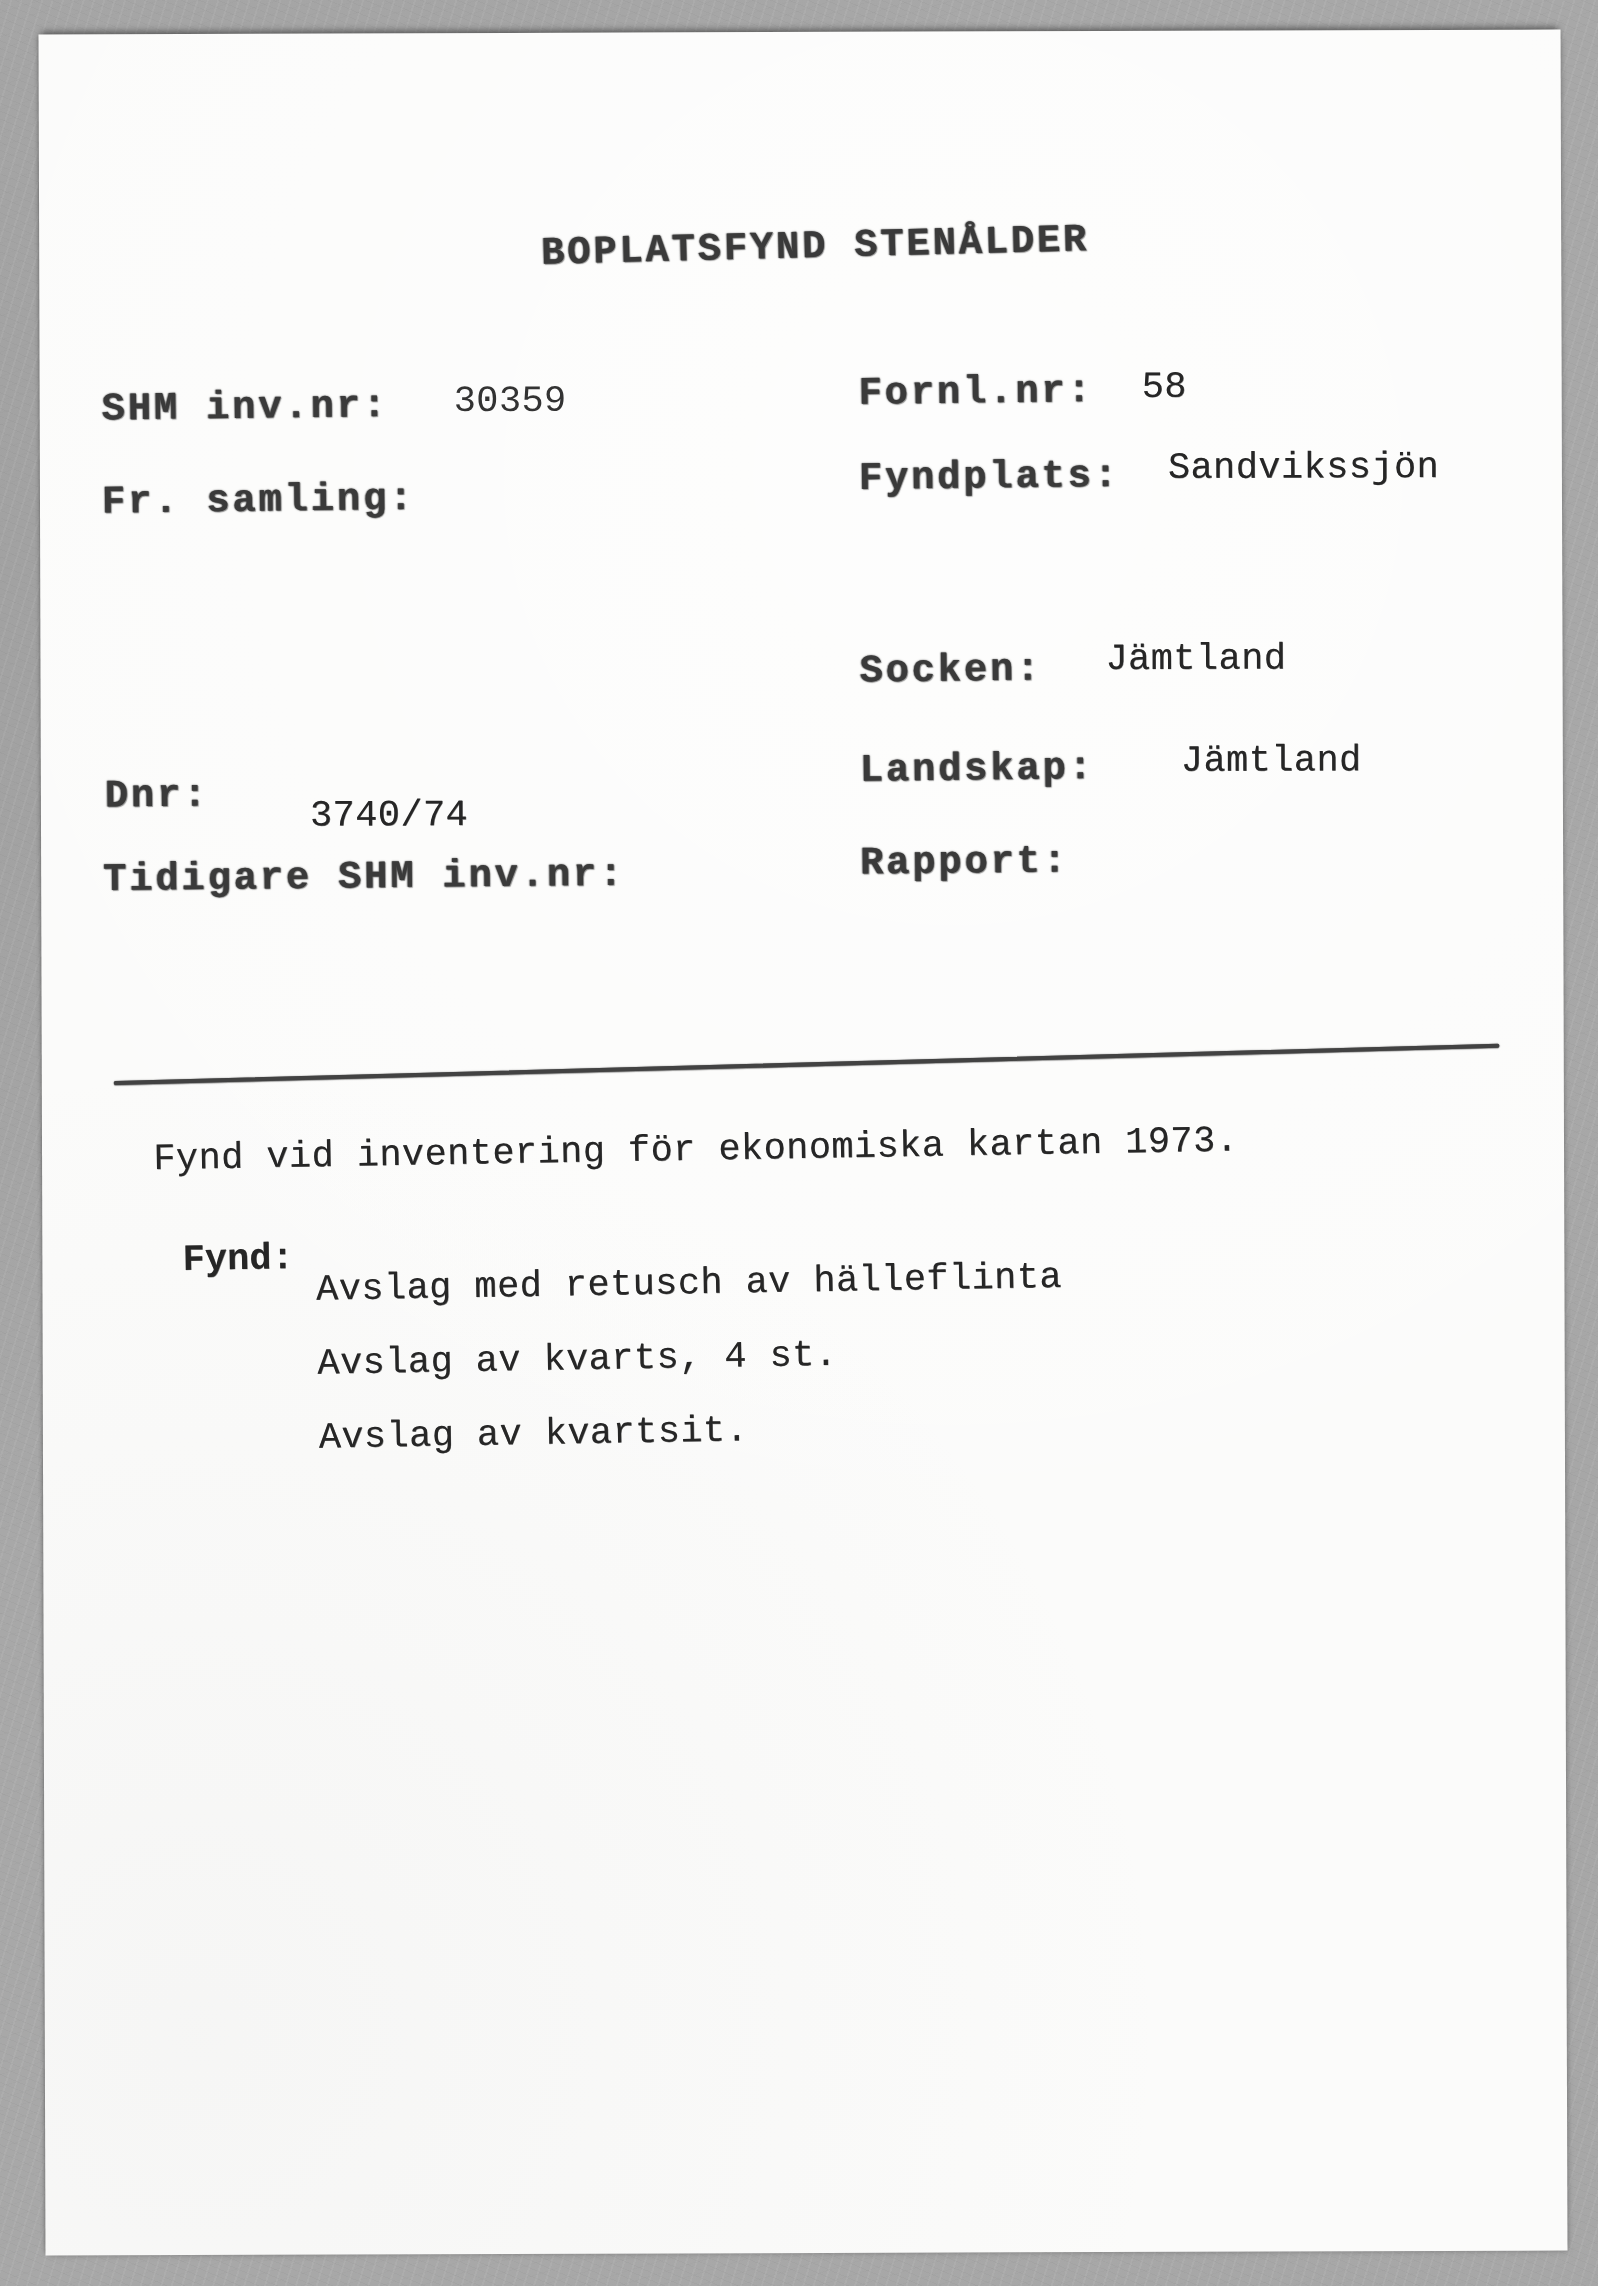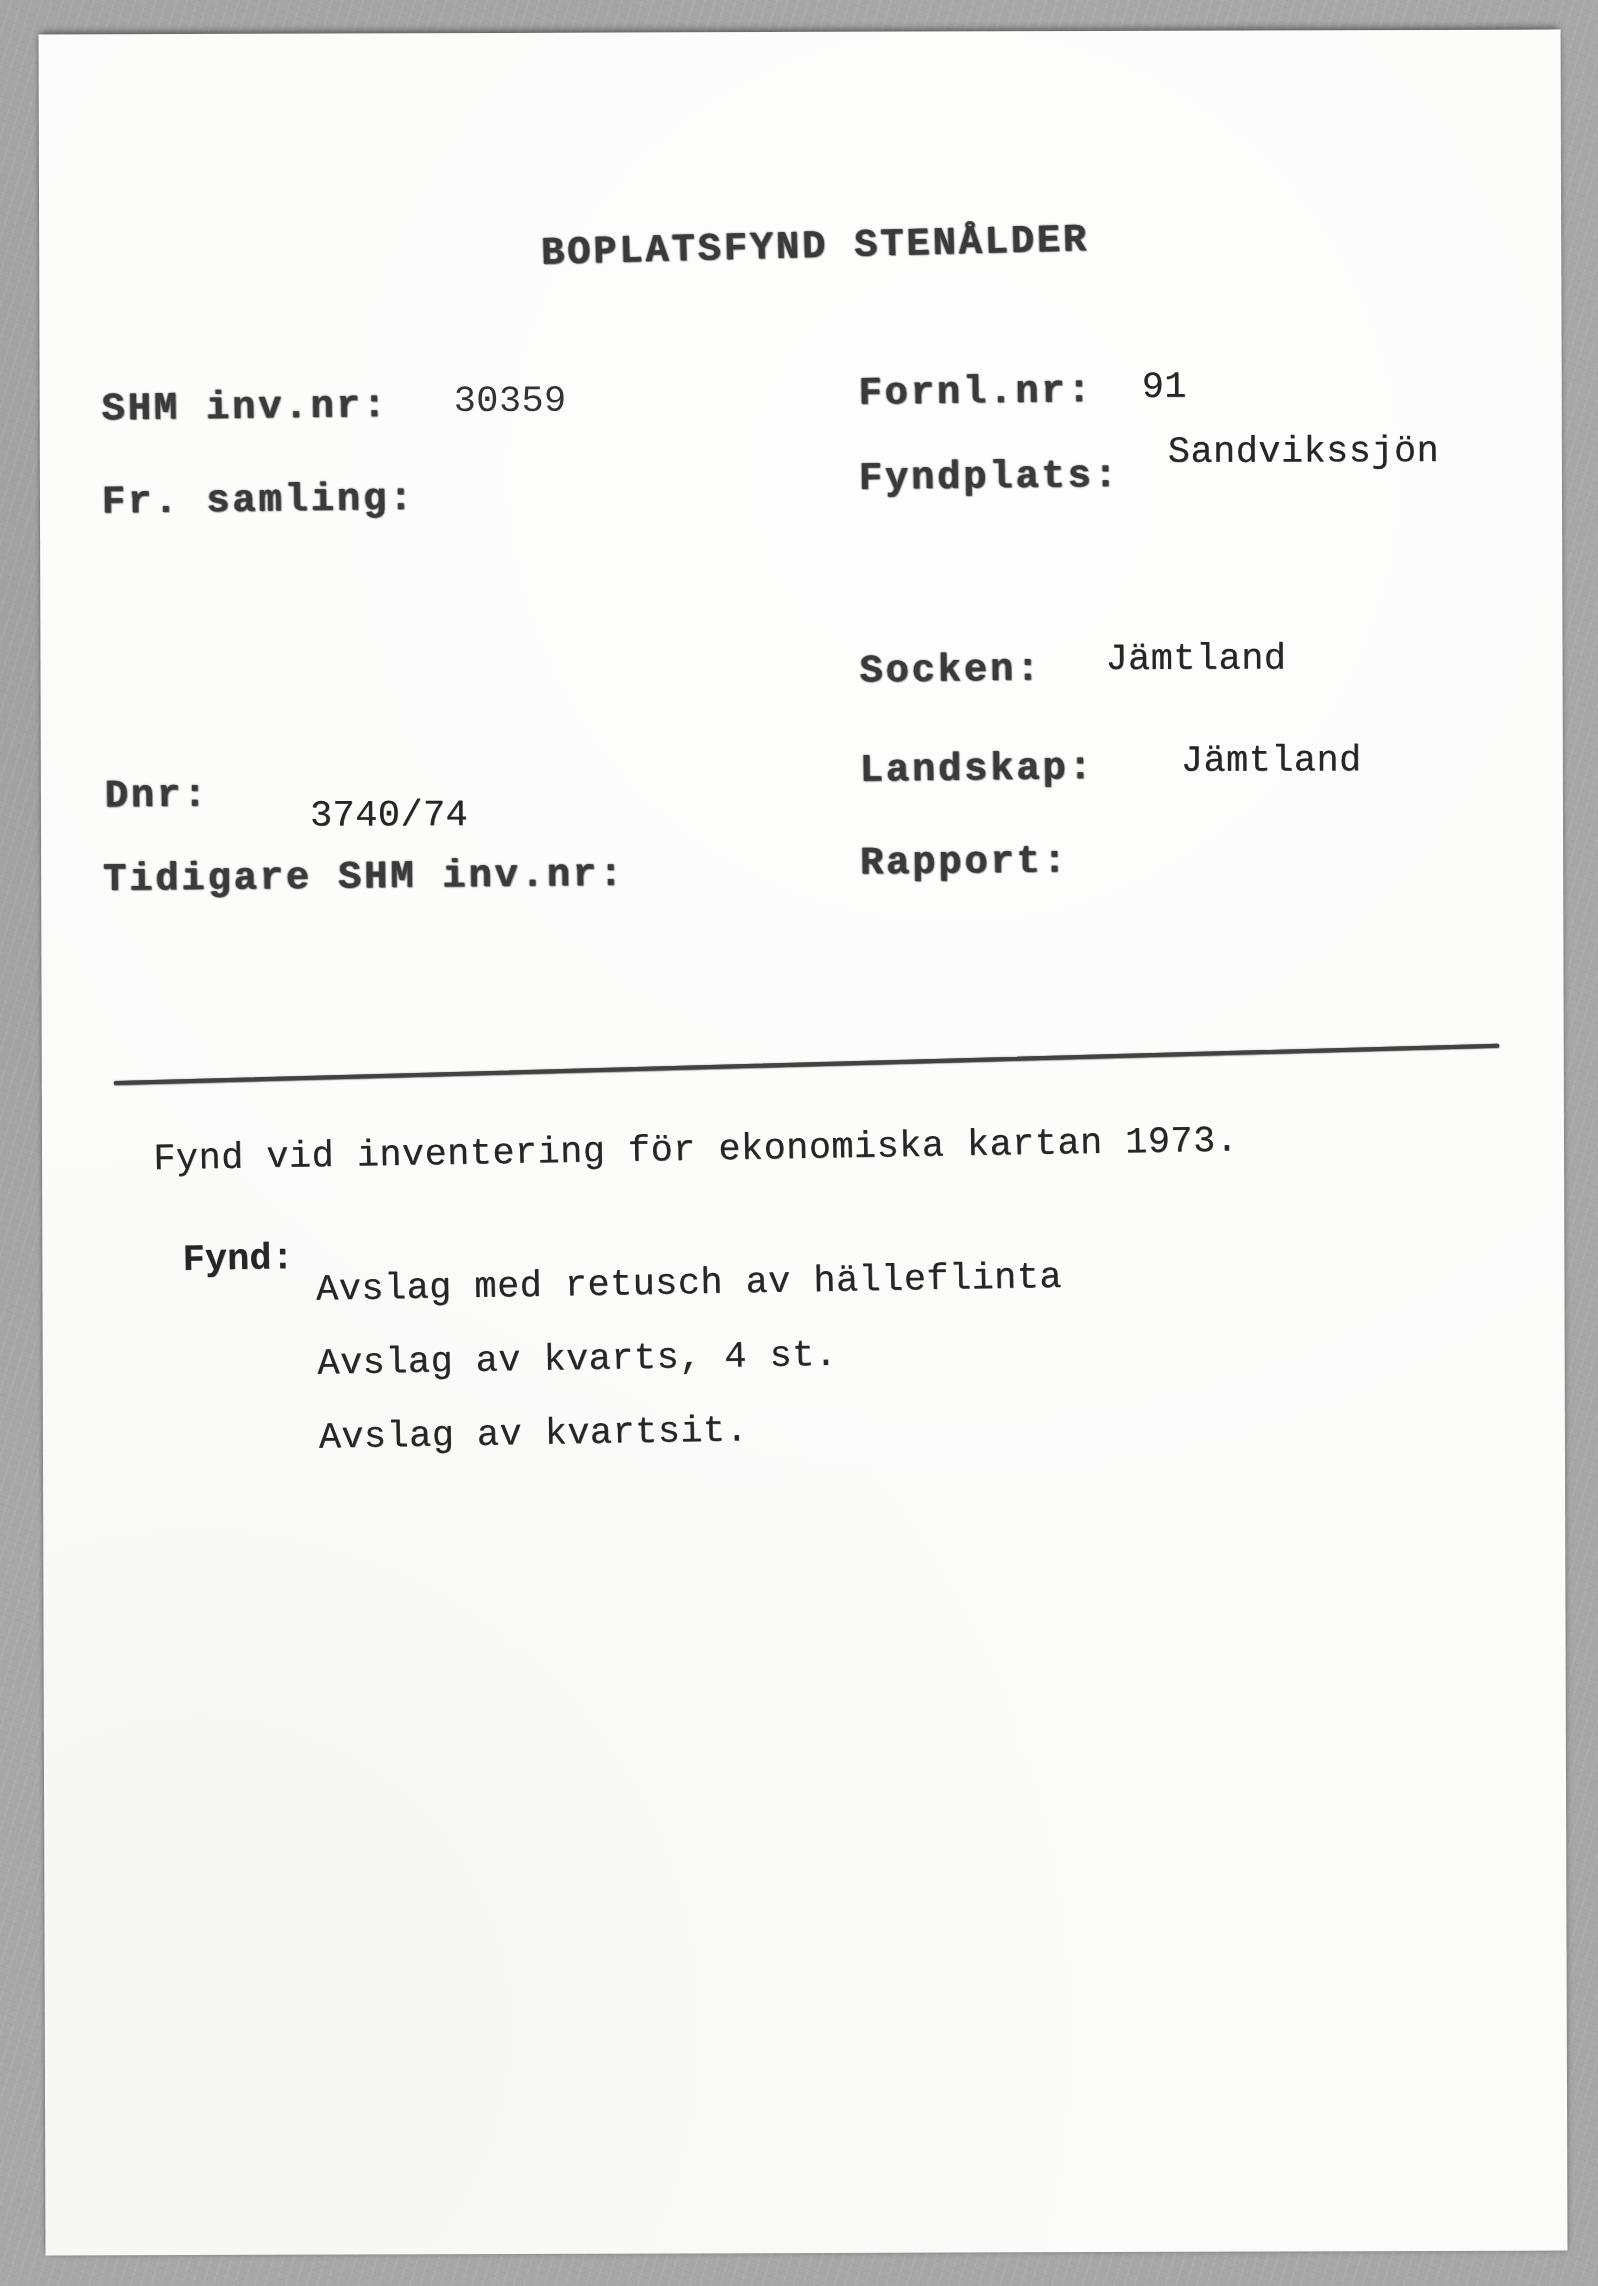--- a/index.html
+++ b/index.html
@@ -103,24 +103,24 @@
   <div class="preprinted" style="left:62px; top:445px; transform:rotate(-0.5deg);">Fr. samling:</div>
   <div class="typed" style="left:385px; top:445px;"></div>
 
   <div class="preprinted" style="left:64px; top:740px; transform:rotate(-0.4deg);">Dnr:</div>
   <div class="typed" style="left:269px; top:761px;">3740/74</div>
 
   <div class="preprinted" style="left:62px; top:822px; transform:rotate(-0.4deg);">Tidigare SHM inv.nr:</div>
   <div class="typed" style="left:627px; top:822px;"></div>
 
   <div class="preprinted" style="left:819px; top:339px; transform:rotate(-0.5deg);">Fornl.nr:</div>
-  <div class="typed" style="left:1102px; top:335px;">91</div>
+  <div class="typed" style="left:1102px; top:335px;">58</div>
 
   <div class="preprinted" style="left:819px; top:424px; transform:rotate(-0.5deg);">Fyndplats:</div>
-  <div class="typed" style="left:1128px; top:400px;text-align:right;">Sandvikssjön</div>
+  <div class="typed" style="left:1128px; top:416px;text-align:right;">Sandvikssjön</div>
 
   <div class="preprinted" style="left:819px; top:617px; transform:rotate(-0.5deg);">Socken:</div>
   <div class="typed" style="left:1065px; top:607px;">Jämtland</div>
 
   <div class="preprinted" style="left:819px; top:716px; transform:rotate(-0.5deg);">Landskap:</div>
   <div class="typed" style="left:1140px; top:709px;text-align:center;">Jämtland</div>
 
   <div class="preprinted" style="left:819px; top:809px; transform:rotate(-0.4deg);">Rapport:</div>
   <div class="typed" style="left:1084px; top:809px;"></div>
 

